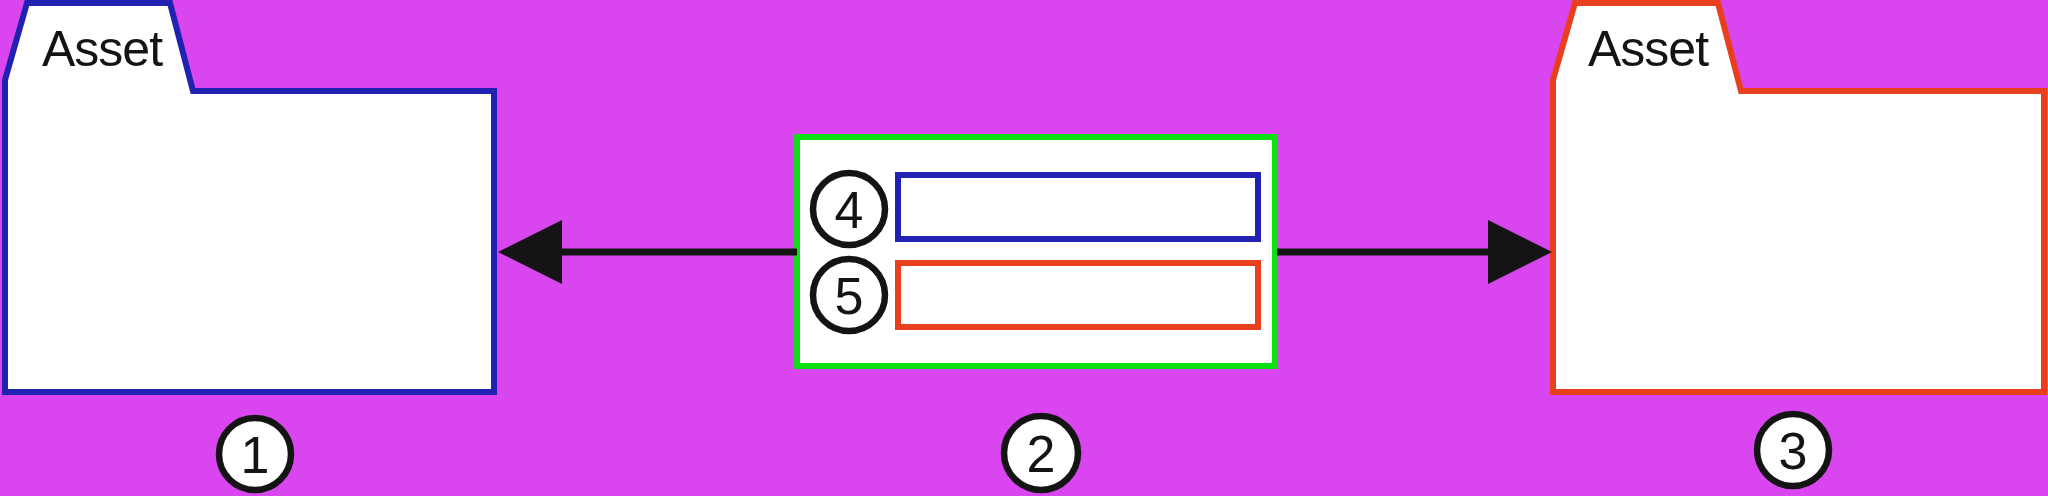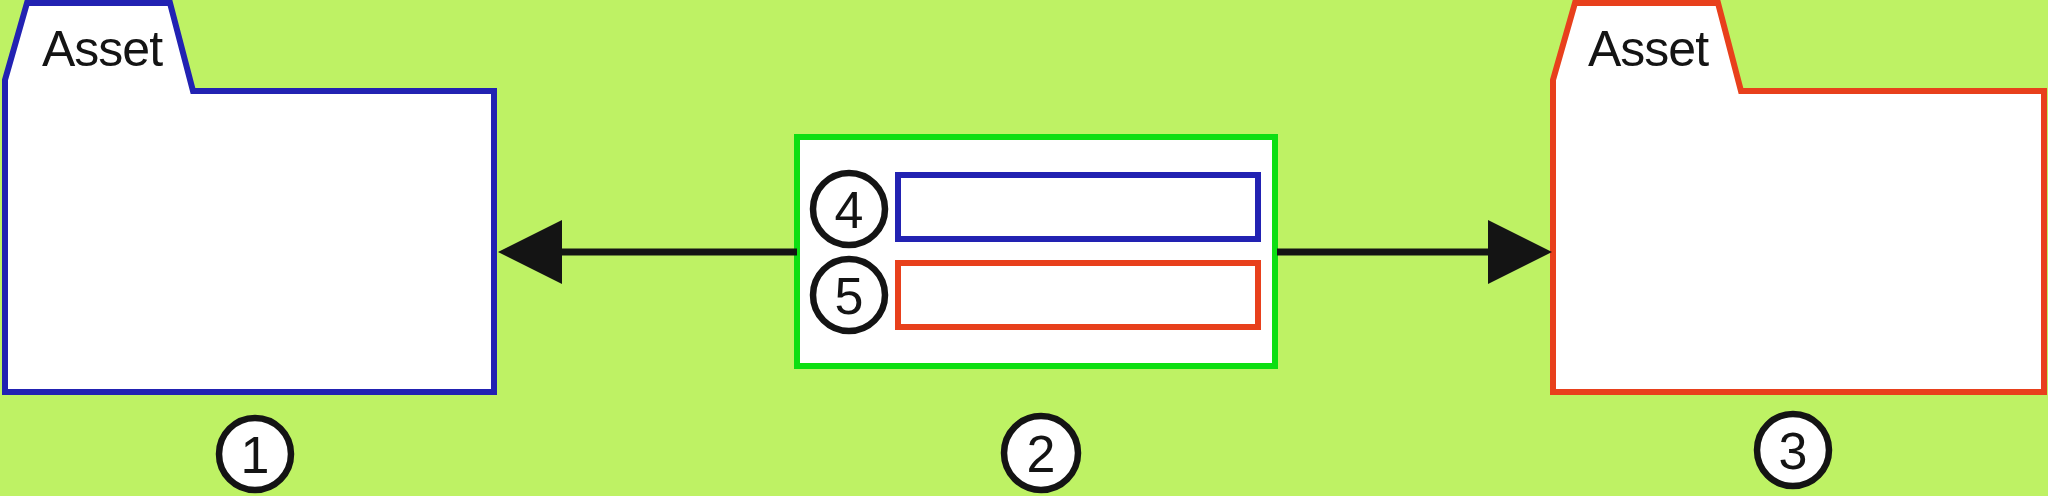--- a/index.html
+++ b/index.html
@@ -4,21 +4,21 @@
 <style>
   html, body {
     margin: 0;
     padding: 0;
     background: #ffffff;
   }
   .canvas {
     position: relative;
     width: 2048px;
     height: 496px;
-    background: #bef264;
+    background: #d946ef;
     overflow: hidden;
     font-family: "Liberation Sans", sans-serif;
   }
   .canvas svg {
     position: absolute;
     left: 0;
     top: 0;
     display: block;
   }
   text.folder-label {

